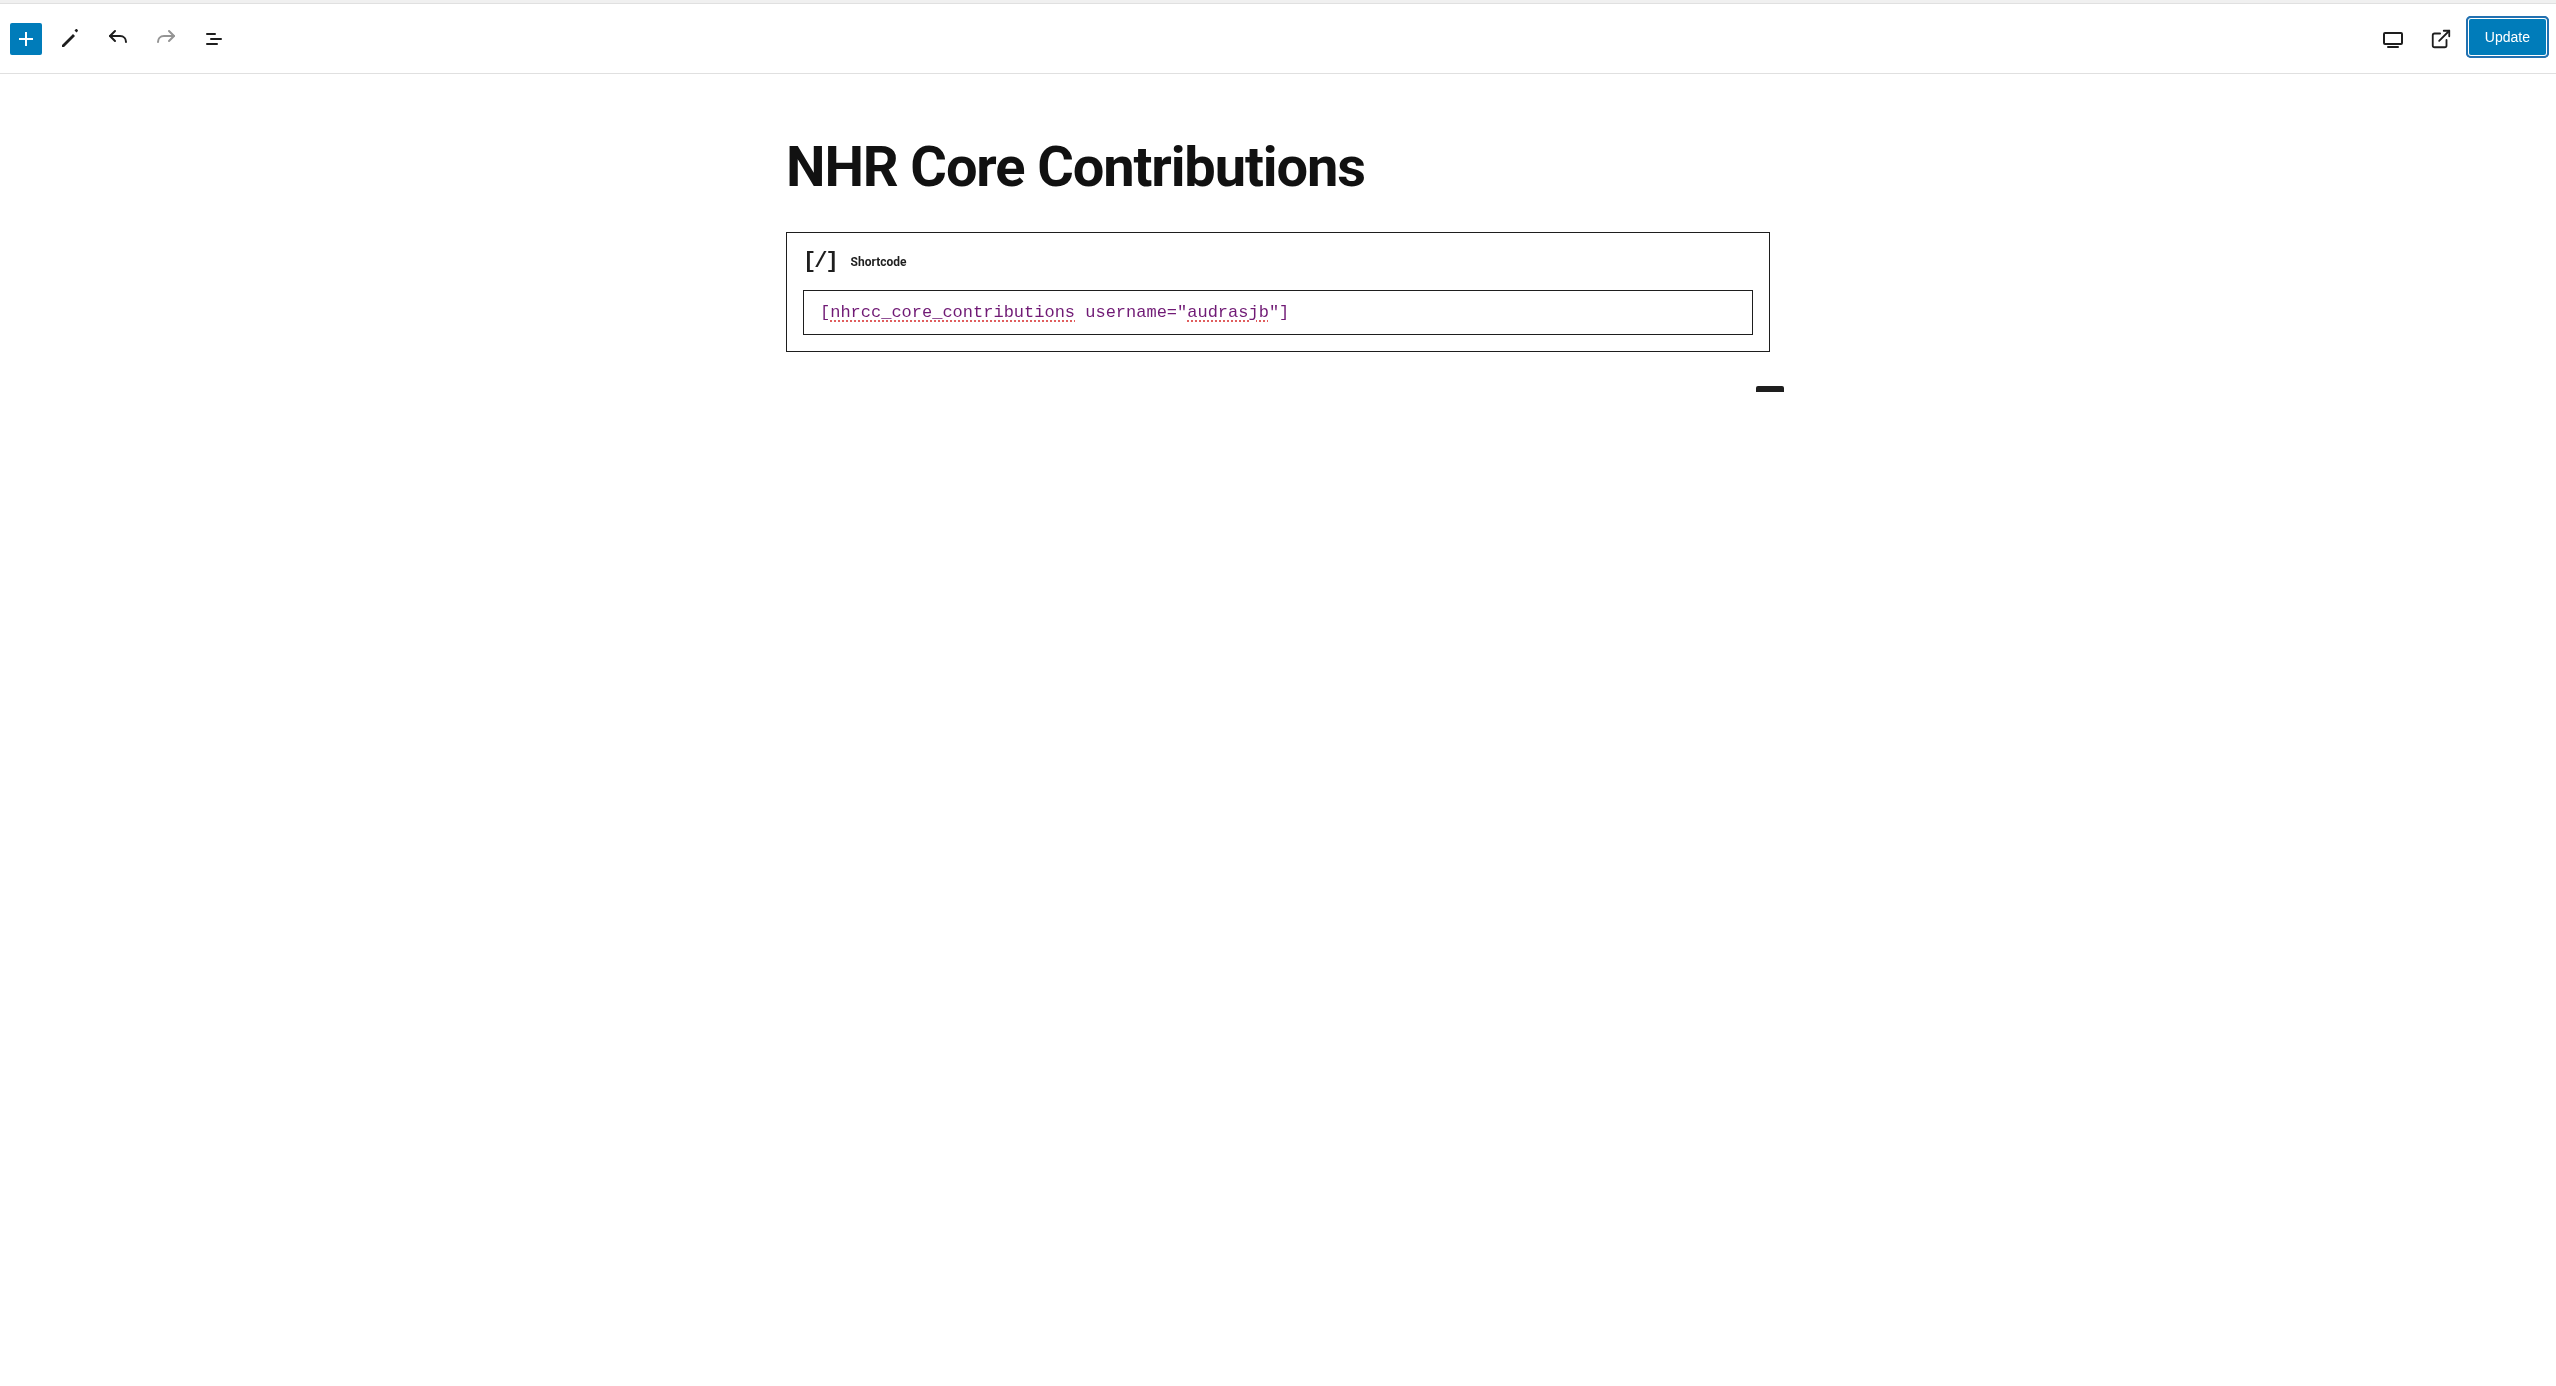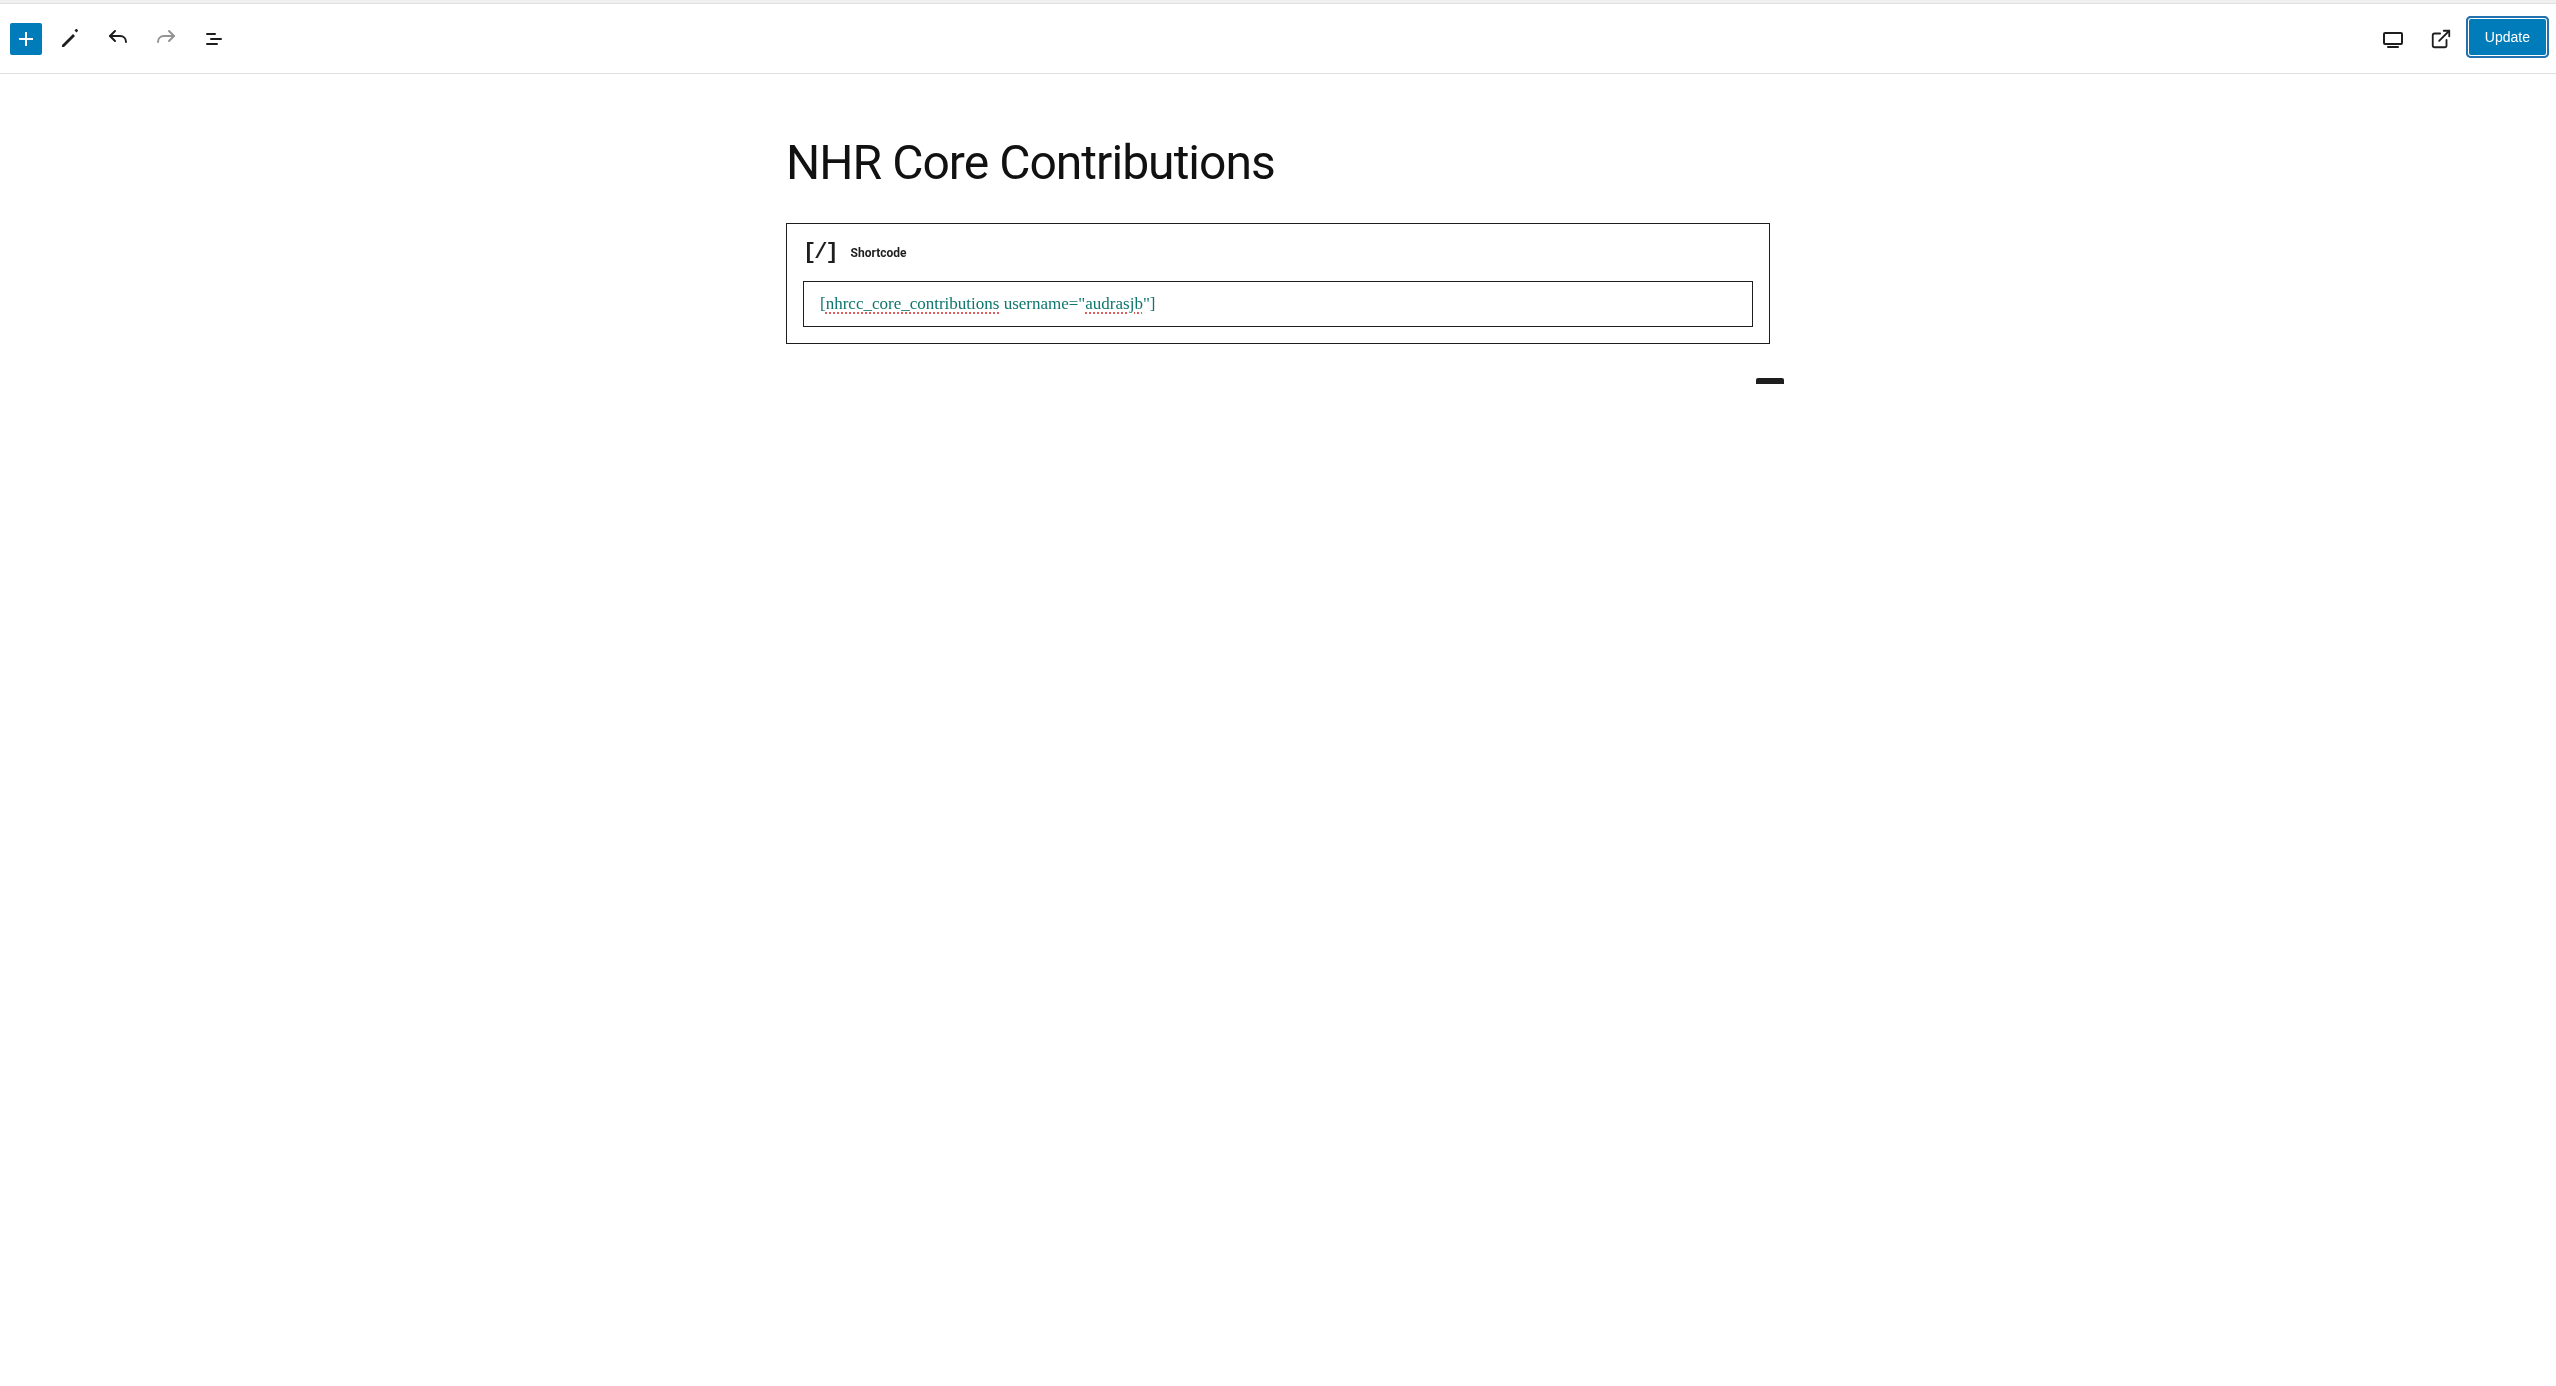--- a/index.html
+++ b/index.html
@@ -77,22 +77,22 @@
       outline: 2px solid #2271b1;
       outline-offset: 1px;
       box-shadow: 0 0 0 1.5px #fff, 0 0 0 3px #2271b1;
     }
     .editor-content {
       max-width: 984px;
       margin: 0 auto;
       padding: 60px 0 40px;
     }
     .page-title {
-      font-size: 48px;
-      font-weight: 400;
+      font-size: 56px;
+      font-weight: 700;
       letter-spacing: -0.02em;
       color: #111;
       margin-bottom: 32px;
       font-family: -apple-system, BlinkMacSystemFont, "Segoe UI", Roboto, sans-serif;
     }
     .shortcode-block {
       border: 1px solid #1e1e1e;
       padding: 16px;
       position: relative;
     }
@@ -115,23 +115,23 @@
     .shortcode-input-wrap {
       border: 1px solid #1e1e1e;
       padding: 12px 16px;
     }
     .spellcheck-underline {
       text-decoration: underline dotted #e05d5d;
       text-decoration-thickness: 2px;
       text-underline-offset: 3px;
     }
     .shortcode-text {
-      font-family: Liberation Serif, serif;
+      font-family: Liberation Mono, monospace;
       font-size: 17px;
-      color: #0f766e;
+      color: #701a75;
       white-space: nowrap;
     }
     .add-block-floating {
       position: absolute;
       right: -14px;
       bottom: -62px;
       width: 28px;
       height: 28px;
       background: #1e1e1e;
       color: #fff;

